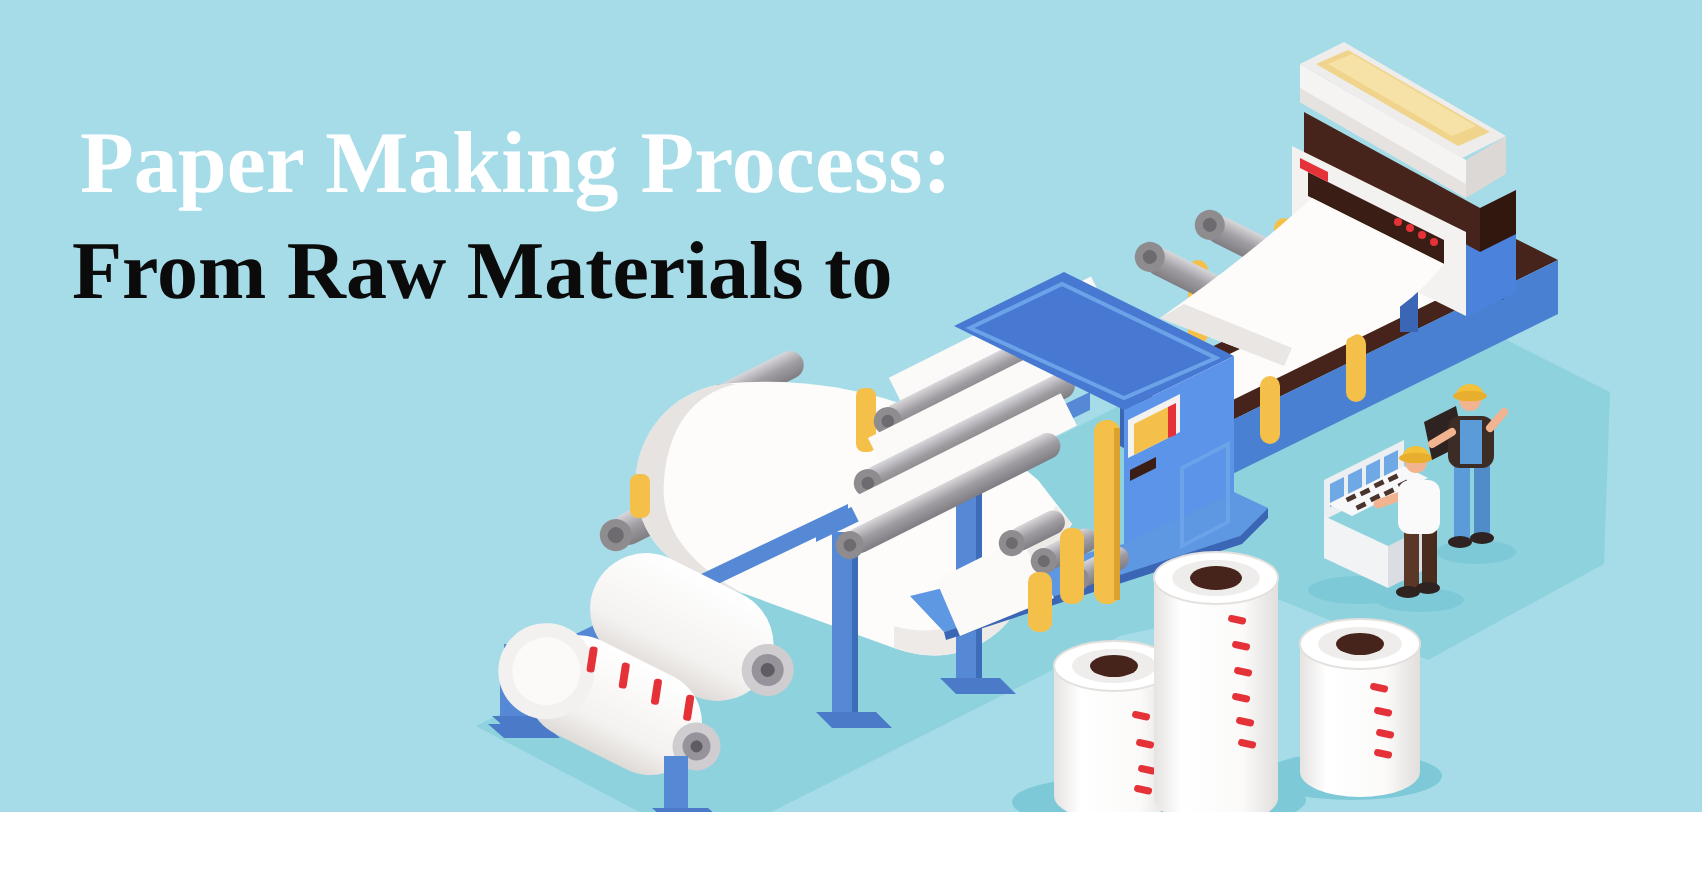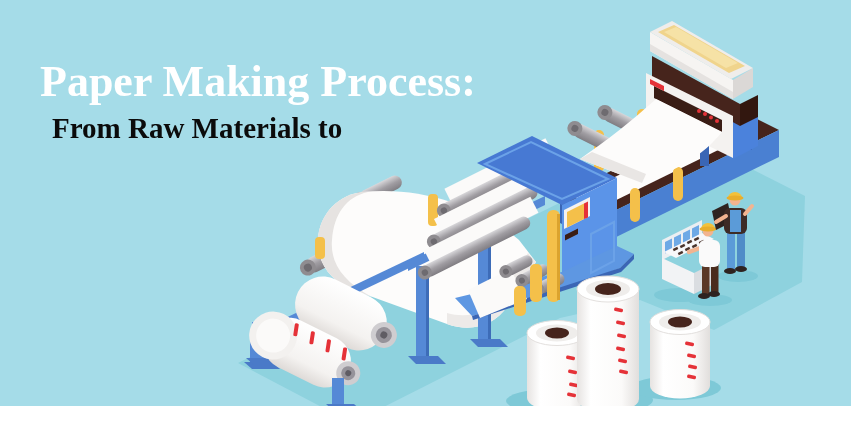--- a/index.html
+++ b/index.html
@@ -2,21 +2,21 @@
 <html style="--background: #a5dce8; --floor: #8ed2de; --shadow: #7ec9d7; --machine_blue: #4a82d8; --machine_blue_light: #6ba2ec; --machine_blue_dark: #3a66b5; --frame_blue: #5589d6; --support_yellow: #f4c04a; --roller_gray: #9a979c; --paper_white: #ffffff; --paper_shade: #e7e4e2; --core_brown: #46241c; --pulp_yellow: #f0d48c; --accent_red: #e53238; --skin: #f2b490; --worker_blue: #5b9bd8; --pants_brown: #5a3726; --title_color: #ffffff; --subtitle_color: #0b0b0b;"><head>
 <meta charset="utf-8">
 <style>
   html,body{margin:0;padding:0;}
   #stage{position:relative;width:851px;height:406px;overflow:hidden;
          background:var(--background,#a5dce8);
          font-family:"Liberation Serif",serif;}
   #scene{position:absolute;left:0;top:0;}
   .title{position:absolute;left:40px;top:56px;font-size:44px;font-weight:bold;
          color:var(--title_color,#ffffff);letter-spacing:0px;white-space:nowrap;}
-  .subtitle{position:absolute;left:52px;top:110px;font-size:29px;font-weight:bold;
+  .subtitle{position:absolute;left:36px;top:110px;font-size:41px;font-weight:bold;
          color:var(--subtitle_color,#0b0b0b);line-height:1.26;white-space:nowrap;}
 </style>
 </head>
 <body>
 
 <div id="stage">
 
 <svg id="scene" width="851" height="438" viewBox="0 0 851 438" xmlns="http://www.w3.org/2000/svg">
   <defs>
     <linearGradient id="gRoller" x1="0" y1="0" x2="0" y2="1">

